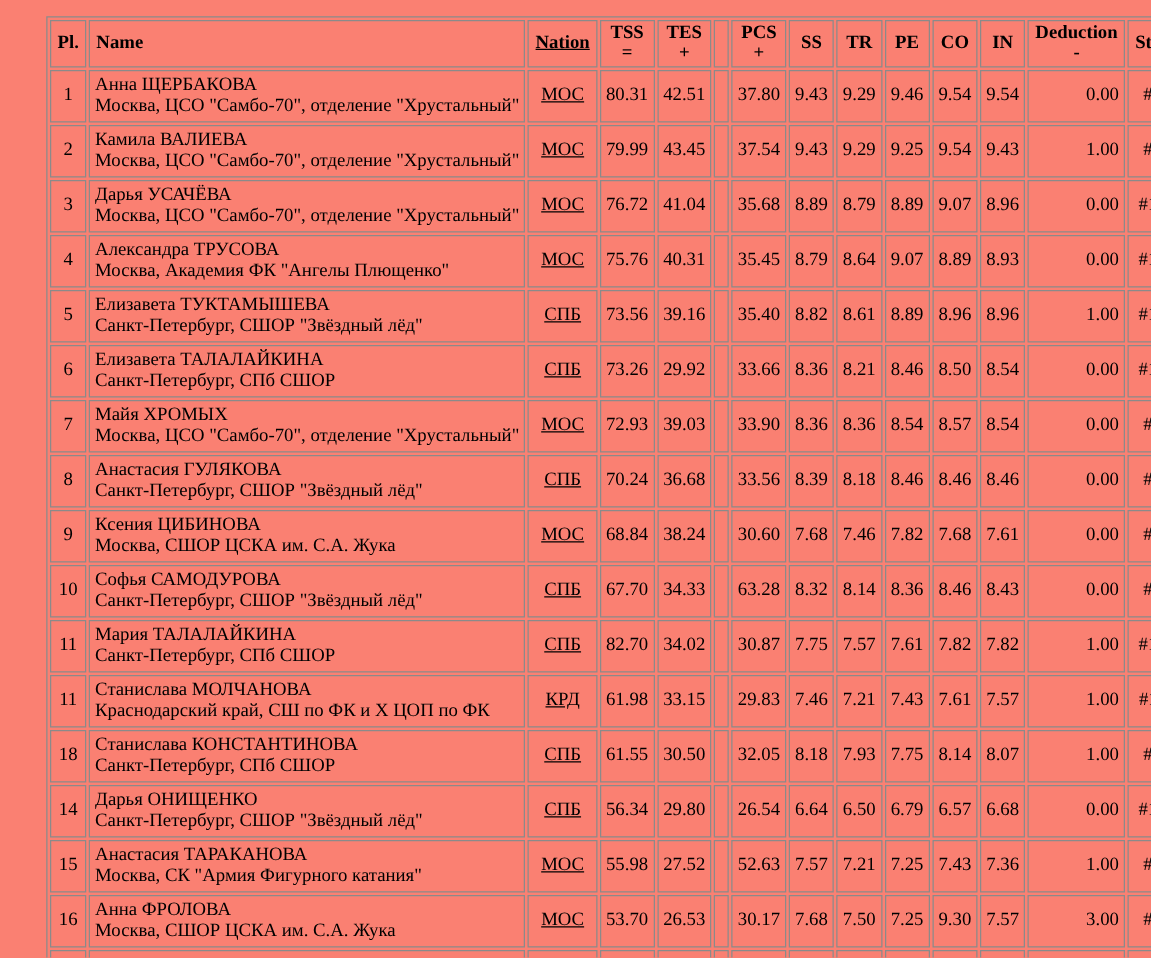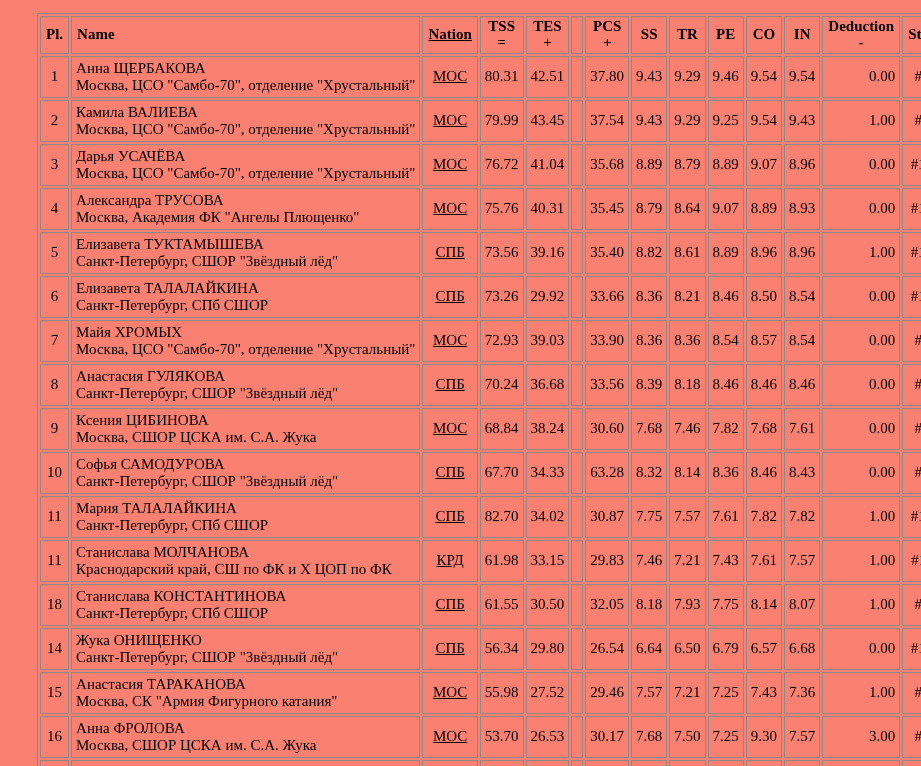--- a/index.html
+++ b/index.html
@@ -343,21 +343,21 @@
           <td class="c-sc">7.93</td>
           <td class="c-sc">7.75</td>
           <td class="c-sc">8.14</td>
           <td class="c-sc">8.07</td>
           <td class="c-ded">1.00</td>
           <td class="c-stn">#5</td>
         </tr>
         <tr>
           <td class="c-pl">14</td>
           <td class="c-name">
-            <span class="skater-name">Жука ОНИЩЕНКО</span>
+            <span class="skater-name">Дарья ОНИЩЕНКО</span>
             <span class="skater-club">Санкт-Петербург, СШОР "Звёздный лёд"</span>
           </td>
           <td class="c-nat">СПБ</td>
           <td class="c-num">56.34</td>
           <td class="c-num">29.80</td>
           <td class="c-gap"></td>
           <td class="c-num">26.54</td>
           <td class="c-sc">6.64</td>
           <td class="c-sc">6.50</td>
           <td class="c-sc">6.79</td>
@@ -369,21 +369,21 @@
         <tr>
           <td class="c-pl">15</td>
           <td class="c-name">
             <span class="skater-name">Анастасия ТАРАКАНОВА</span>
             <span class="skater-club">Москва, СК "Армия Фигурного катания"</span>
           </td>
           <td class="c-nat">МОС</td>
           <td class="c-num">55.98</td>
           <td class="c-num">27.52</td>
           <td class="c-gap"></td>
-          <td class="c-num">29.46</td>
+          <td class="c-num">52.63</td>
           <td class="c-sc">7.57</td>
           <td class="c-sc">7.21</td>
           <td class="c-sc">7.25</td>
           <td class="c-sc">7.43</td>
           <td class="c-sc">7.36</td>
           <td class="c-ded">1.00</td>
           <td class="c-stn">#4</td>
         </tr>
         <tr>
           <td class="c-pl">16</td>

